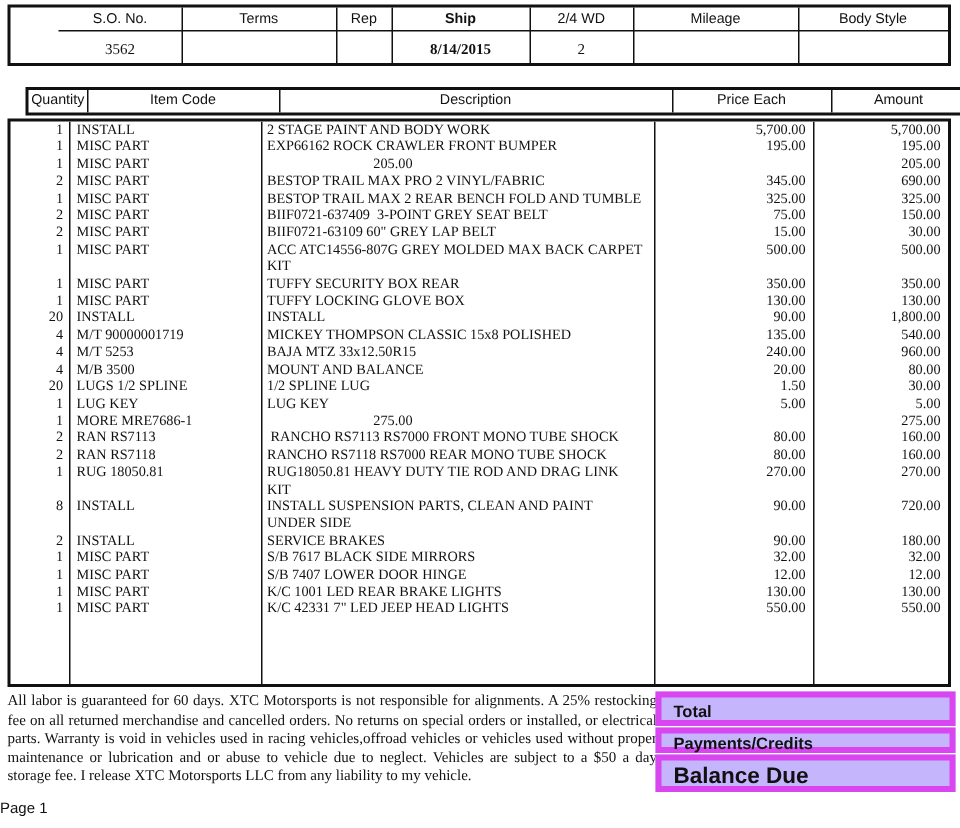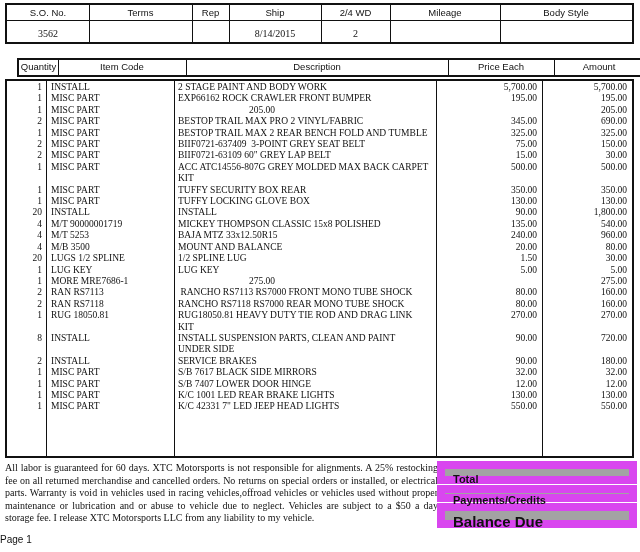--- a/index.html
+++ b/index.html
@@ -1,28 +1,28 @@
 <!DOCTYPE html>
 <html><head>
 <meta charset="utf-8">
 <style>
   html,body{margin:0;padding:0;background:#e8e8e8;}
   .page{position:relative;width:640px;height:552px;background:#ffffff;
         font-family:"Liberation Serif", serif;color:#111;overflow:hidden;}
 
   
   .order-header{position:absolute;left:5px;top:3px;width:629px;height:41px;
-                border:2px solid #111;box-sizing:border-box;}
+                border:2px solid #111;box-sizing:border-box;padding-left:32px;}
   .order-header .inner{position:relative;width:100%;height:100%;}
   .oh-row{display:flex;width:100%;box-sizing:border-box;}
   .oh-labels{height:16px;border-bottom:1px solid #111;
              font-family:"Liberation Sans", sans-serif;font-size:9.5px;line-height:15px;}
   .oh-values{height:27px;font-size:10px;line-height:26px;}
   .oh-cell{text-align:center;overflow:hidden;box-sizing:border-box;}
-  .w-so{width:82px;} .w-terms{width:103px;} .w-rep{width:37px;} .w-ship{width:92px;}
+  .w-so{width:82px;} .w-terms{width:103px;} .w-rep{width:37px;} .w-ship{width:92px;font-weight:bold;}
   .w-wd{width:69px;} .w-mile{width:110px;} .w-body{flex:1;}
   .vline{position:absolute;top:0;bottom:0;width:1px;background:#111;}
 
   
   .items-header{position:absolute;left:17px;top:58px;width:629px;height:19px;
                 border:2px solid #111;box-sizing:border-box;}
   .items-header .inner{position:relative;width:100%;height:100%;display:flex;
                 font-family:"Liberation Sans", sans-serif;font-size:9.5px;line-height:14px;}
   .ih-cell{text-align:center;box-sizing:border-box;}
   .items-body{position:absolute;left:5px;top:79px;width:629px;height:379px;
@@ -33,21 +33,21 @@
   .c{box-sizing:border-box;}
   .c-qty{width:39px;text-align:right;padding-right:4px;}
   .c-code{width:128px;padding-left:5px;white-space:nowrap;overflow:hidden;}
   .c-desc{width:262px;padding-left:4px;padding-right:6px;white-space:pre-wrap;font-family:Liberation Serif, serif;}
   .c-price{width:106px;text-align:right;padding-right:5px;}
   .c-amt{flex:1;text-align:right;padding-right:5px;}
 
   
   .totals{position:absolute;left:437px;top:461px;width:200px;
           font-family:"Liberation Sans", sans-serif;font-weight:bold;}
-  .t-box{border:8px solid #d946ef;box-sizing:border-box;padding-left:8px;background:#a3a3a3;}
+  .t-box{border:4px solid #d946ef;box-sizing:border-box;padding-left:8px;background:#c4b5fd;}
   .t-total{height:23px;font-size:11px;line-height:20px;}
   .t-pay{height:17px;font-size:11px;line-height:14px;margin-top:1px;}
   .t-bal{height:25px;font-size:15px;line-height:22px;margin-top:1px;}
 
   
   .disclaimer{position:absolute;left:5px;top:462px;width:433px;
               font-size:10px;line-height:12.5px;text-align:justify;}
   .page-label{position:absolute;left:0;top:534px;width:100%;text-align:left;
               font-family:"Liberation Sans", sans-serif;font-size:10px;}
 </style>

